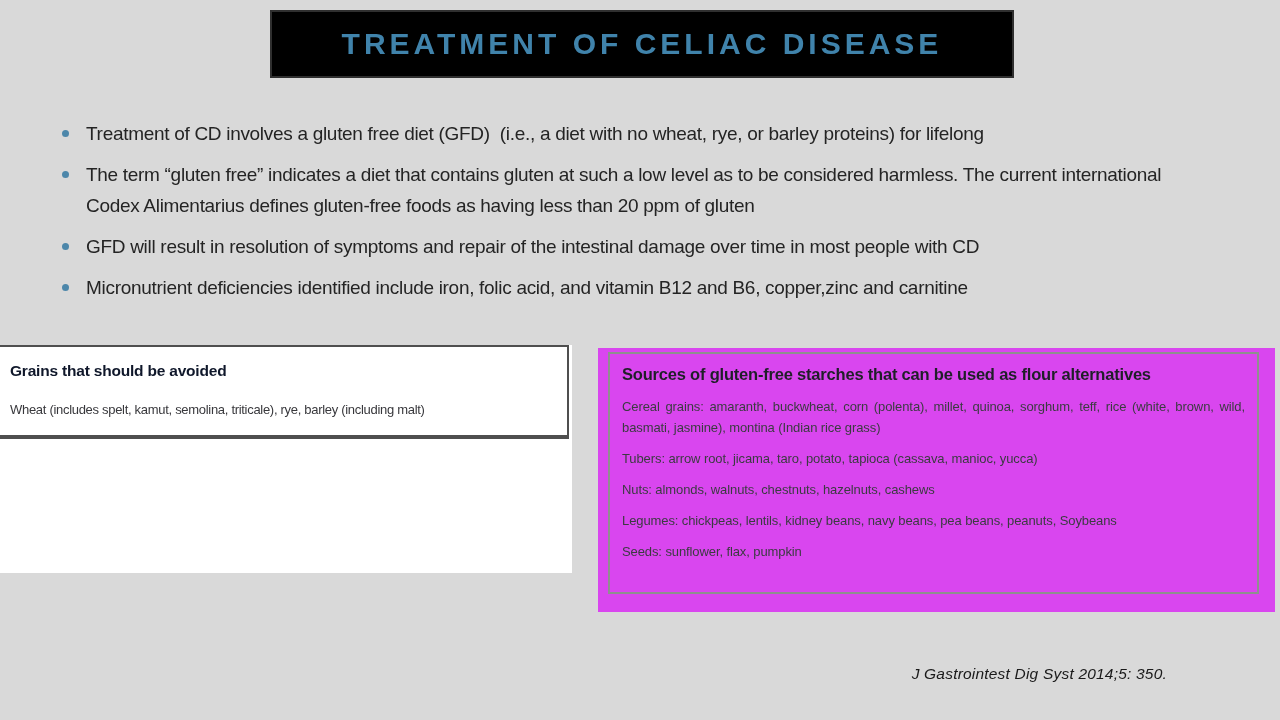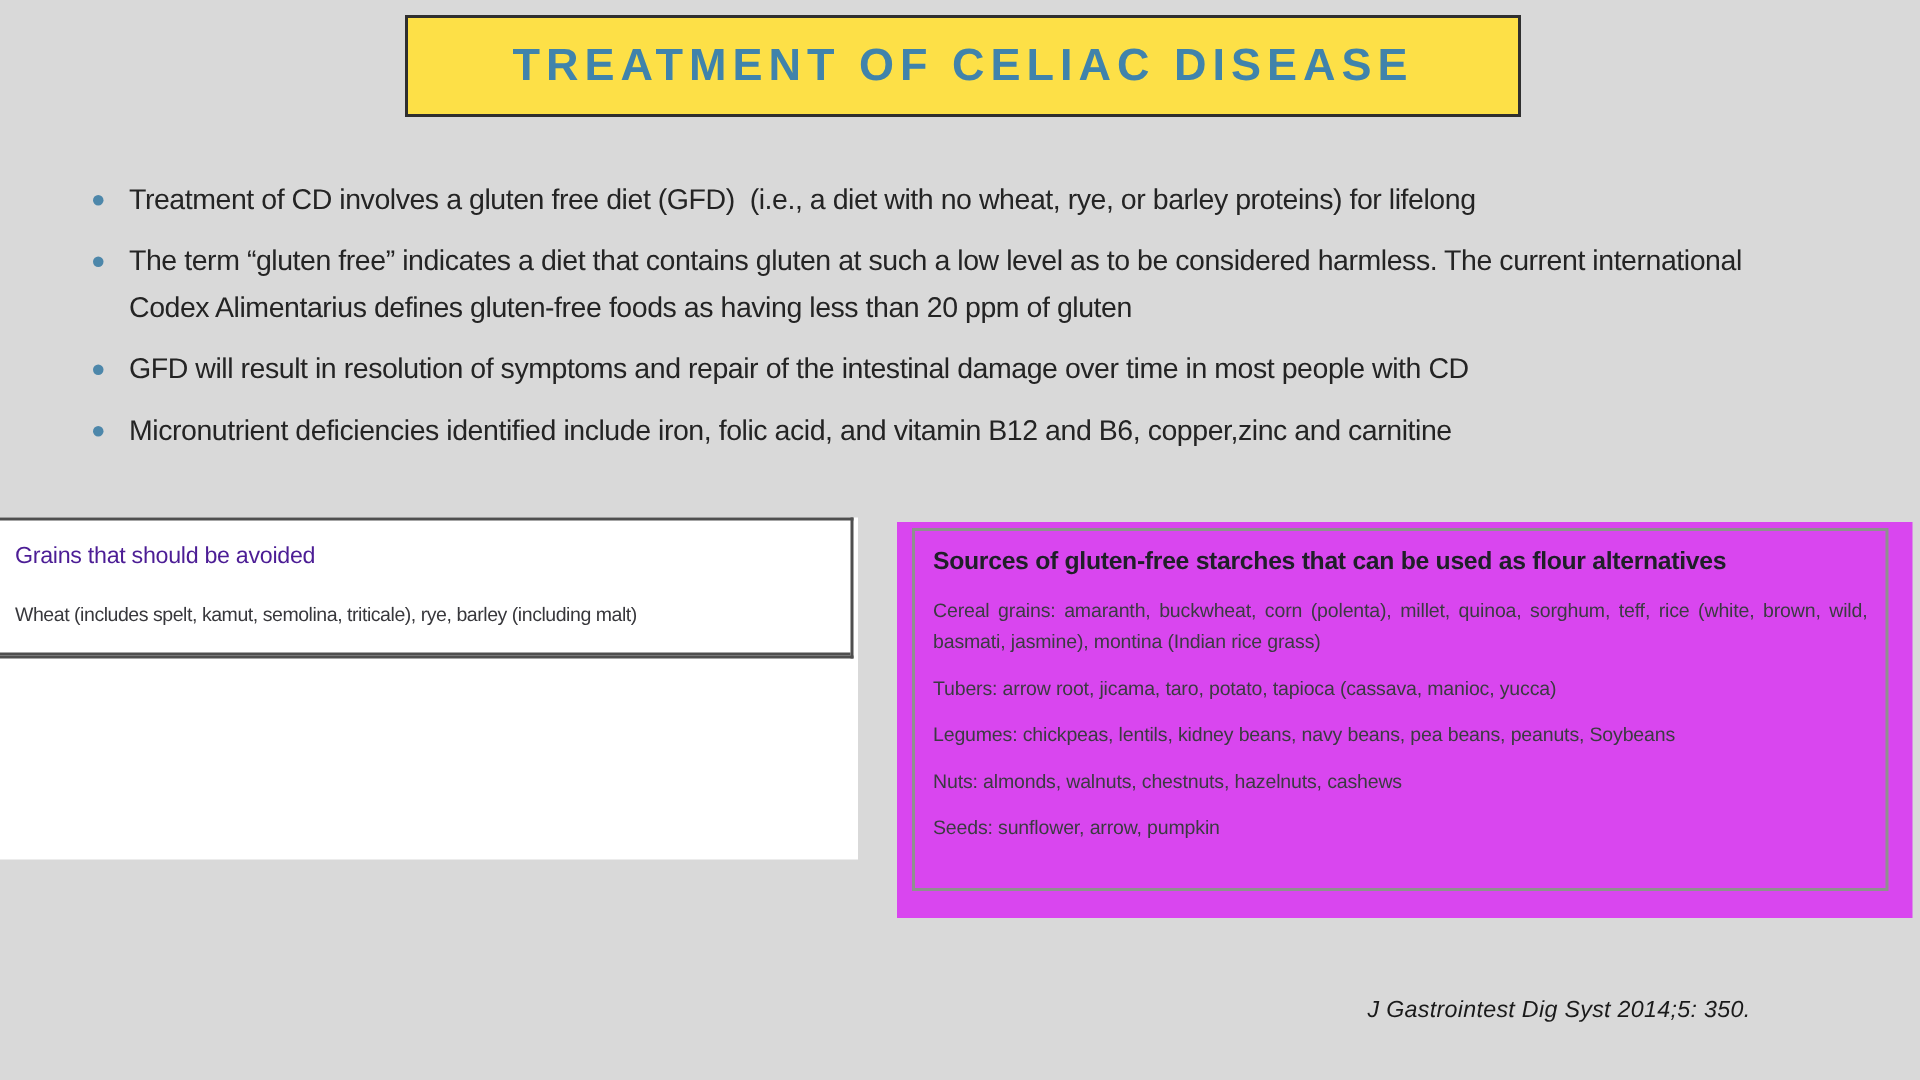--- a/index.html
+++ b/index.html
@@ -11,21 +11,21 @@
     background: #d9d9d9;
     font-family: "Liberation Sans", sans-serif;
     overflow: hidden;
   }
 
   
   .title-box {
     position: absolute;
     left: 270px; top: 10px;
     width: 744px; height: 68px;
-    background: #fde047;
+    background: #000000;
     border: 2px solid #2f2f2f;
     display: flex; align-items: center; justify-content: center;
   }
   .title-text {
     color: #4083ab;
     font-size: 30px;
     font-weight: bold;
     letter-spacing: 4px;
     white-space: nowrap;
   }
@@ -73,22 +73,22 @@
     border-bottom: 2px solid #4f4f4f;
   }
   .lt-section { padding: 14px 12px 0 10px; }
   .lt-section.first {
     height: 90px;
     border-bottom: 2px solid #4f4f4f;
   }
   .lt-section.second { height: 116px; }
   .lt-header {
     font-size: 15.5px;
-    font-weight: normal;
-    color: #4c1d95;
+    font-weight: bold;
+    color: #0f172a;
     letter-spacing: -0.2px;
     margin-bottom: 16px;
     line-height: 20px;
   }
   .lt-body {
     font-size: 13px;
     color: #38383c;
     letter-spacing: -0.3px;
     line-height: 26px;
   }
@@ -170,21 +170,21 @@
         <div class="lt-body">Wheat (includes spelt, kamut, semolina, triticale), rye, barley (including malt)</div>
       </div>
     </div>
   </div>
 
   <div class="right-panel">
     <div class="right-table">
       <div class="rt-header">Sources of gluten-free starches that can be used as flour alternatives</div>
       <div class="rt-row">Cereal grains: amaranth, buckwheat, corn (polenta), millet, quinoa, sorghum, teff, rice (white, brown, wild, basmati, jasmine), montina (Indian rice grass)</div>
       <div class="rt-row">Tubers: arrow root, jicama, taro, potato, tapioca (cassava, manioc, yucca)</div>
+      <div class="rt-row">Nuts: almonds, walnuts, chestnuts, hazelnuts, cashews</div>
       <div class="rt-row">Legumes: chickpeas, lentils, kidney beans, navy beans, pea beans, peanuts, Soybeans</div>
-      <div class="rt-row">Nuts: almonds, walnuts, chestnuts, hazelnuts, cashews</div>
-      <div class="rt-row">Seeds: sunflower, arrow, pumpkin</div>
+      <div class="rt-row">Seeds: sunflower, flax, pumpkin</div>
     </div>
   </div>
 
   <div class="citation">J Gastrointest Dig Syst 2014;5: 350.</div>
 
 </div>
 
 </body></html>

